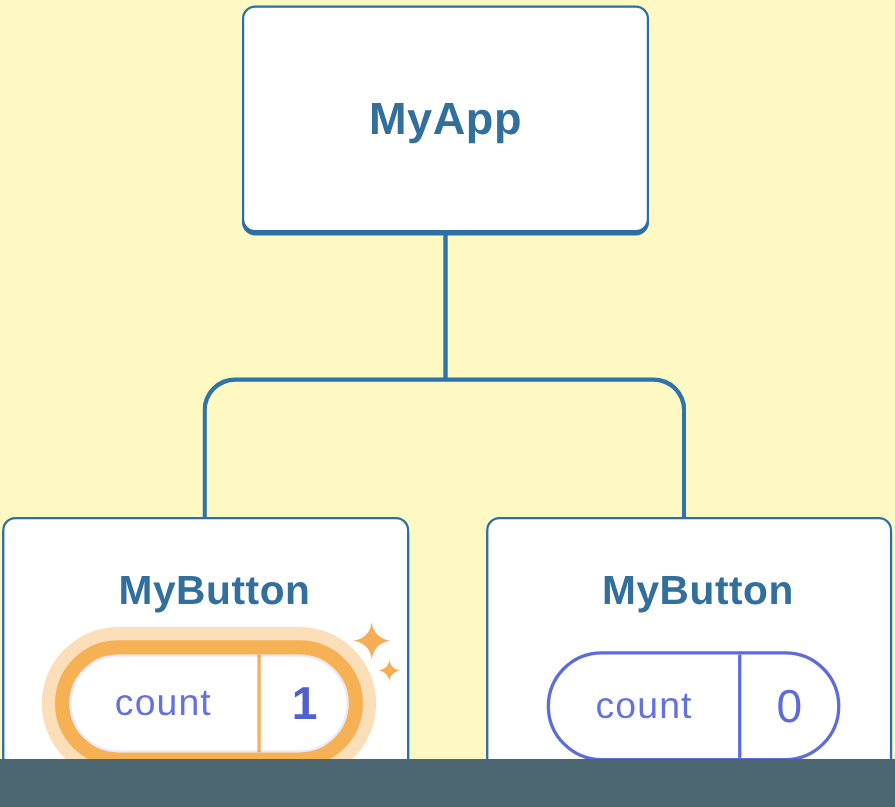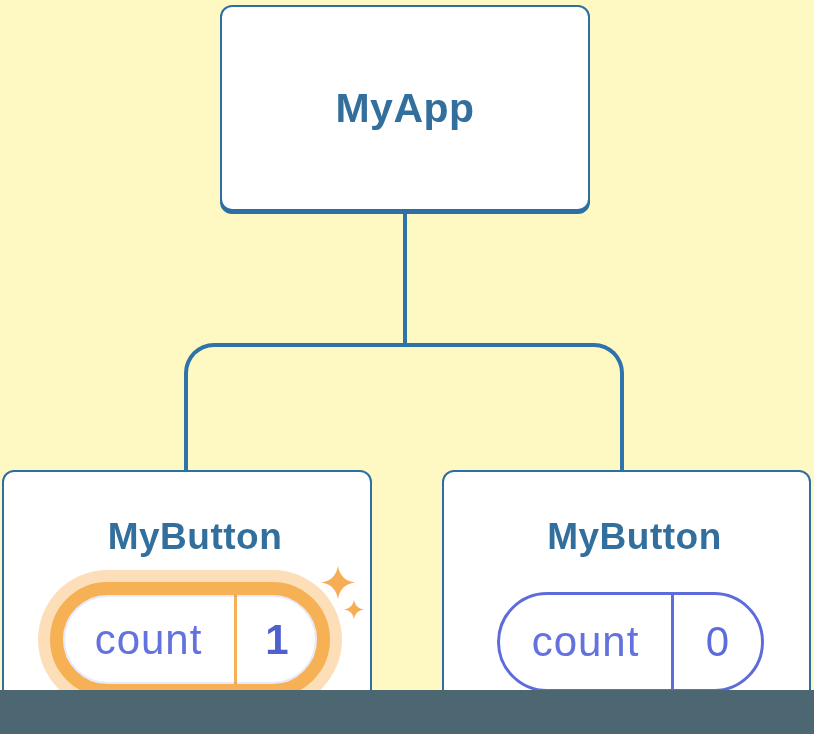--- a/index.html
+++ b/index.html
@@ -119,21 +119,21 @@
     height: 100px;
     border: 3px solid #5e6cdb;
   }
   .pill-section {
     display: flex;
     align-items: center;
     justify-content: center;
   }
   .pill-key {
     flex: 0 0 171px;
-    font-size: 42px;
+    font-size: 34px;
     color: #6372de;
     letter-spacing: 1px;
   }
   .pill-value {
     flex: 1 1 auto;
     font-size: 42px;
   }
   .pill-highlighted .pill-value {
     border-left: 3px solid #f7b155;
     font-weight: 700;

